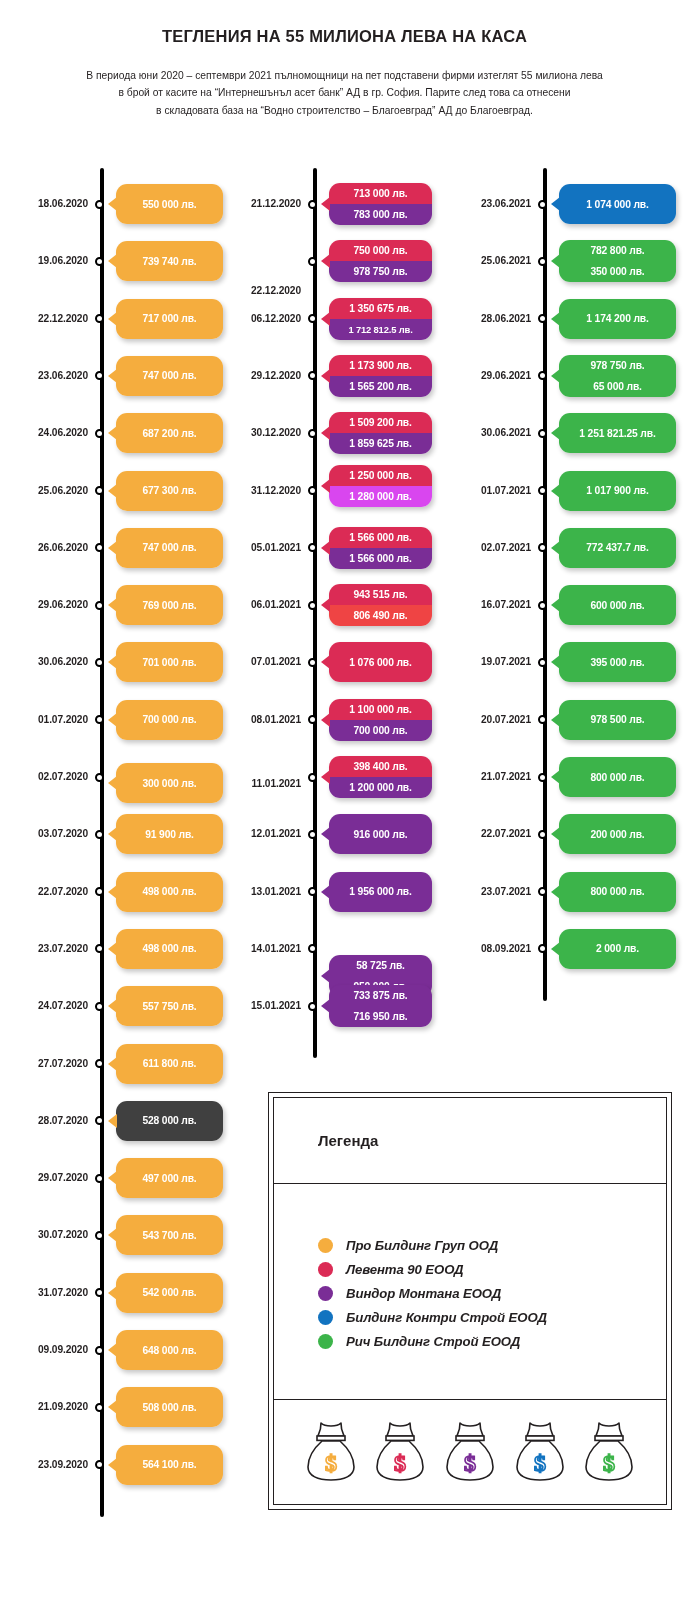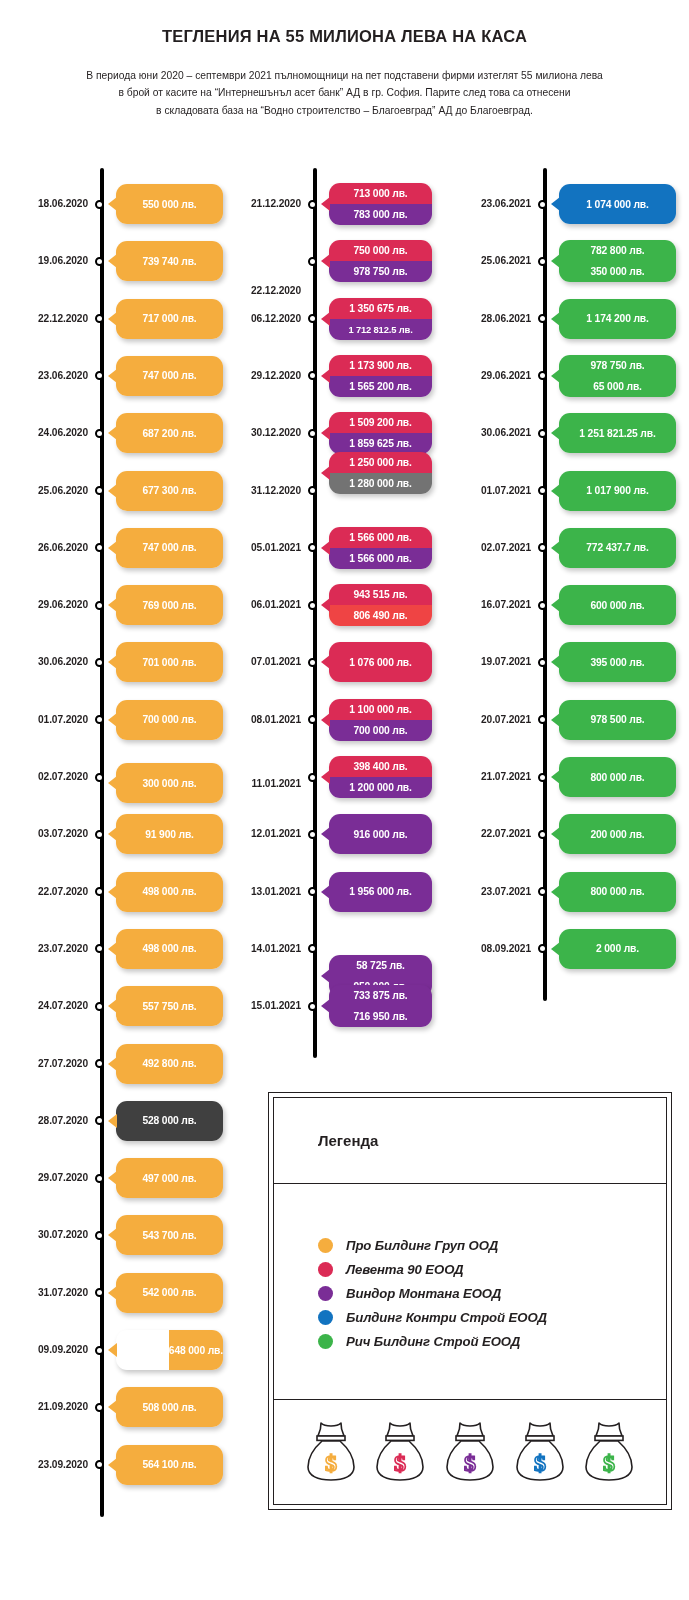--- a/index.html
+++ b/index.html
@@ -233,21 +233,21 @@
         <div class="tail" style="top: 13px; border-right-color: rgb(245, 173, 62);"></div>
         <div class="bubble" style="width: 107px;">
           <div class="seg" style="background: rgb(245, 173, 62); height: 40px;">557 750 лв.</div>
         </div>
       </div>
       <div class="date" style="top: 889.5px;">27.07.2020</div>
       <div class="node" style="top: 891px;"></div>
       <div class="bubble-wrap" style="top: 875.5px; width: 107px;">
         <div class="tail" style="top: 13px; border-right-color: rgb(245, 173, 62);"></div>
         <div class="bubble" style="width: 107px;">
-          <div class="seg" style="background: rgb(245, 173, 62); height: 40px;">492 800 лв.</div>
+          <div class="seg" style="background: rgb(245, 173, 62); height: 40px;">611 800 лв.</div>
         </div>
       </div>
       <div class="date" style="top: 946.8px;">28.07.2020</div>
       <div class="node" style="top: 948.3px;"></div>
       <div class="bubble-wrap" style="top: 932.8px; width: 107px;">
         <div class="tail" style="top: 13px; border-right-color: rgb(245, 173, 62);"></div>
         <div class="bubble" style="width: 107px;">
           <div class="seg" style="background: #404040; height: 40px;">528 000 лв.</div>
         </div>
       </div>
@@ -272,21 +272,21 @@
       <div class="bubble-wrap" style="top: 1104.7px; width: 107px;">
         <div class="tail" style="top: 13px; border-right-color: rgb(245, 173, 62);"></div>
         <div class="bubble" style="width: 107px;">
           <div class="seg" style="background: rgb(245, 173, 62); height: 40px;">542 000 лв.</div>
         </div>
       </div>
       <div class="date" style="top: 1176px;">09.09.2020</div>
       <div class="node" style="top: 1177.5px;"></div>
       <div class="bubble-wrap" style="top: 1162px; width: 107px;">
         <div class="tail" style="top: 13px; border-right-color: rgb(245, 173, 62);"></div>
-        <div class="bubble" style="width: 107px; align-items: flex-end;">
+        <div class="bubble" style="width: 107px;">
           <div class="seg" style="background: rgb(245, 173, 62); height: 40px;">648 000 лв.</div>
         </div>
       </div>
       <div class="date" style="top: 1233.3px;">21.09.2020</div>
       <div class="node" style="top: 1234.8px;"></div>
       <div class="bubble-wrap" style="top: 1219.3px; width: 107px;">
         <div class="tail" style="top: 13px; border-right-color: rgb(245, 173, 62);"></div>
         <div class="bubble" style="width: 107px;">
           <div class="seg" style="background: rgb(245, 173, 62); height: 40px;">508 000 лв.</div>
         </div>
@@ -342,25 +342,25 @@
       <div class="node" style="top: 260.7px;"></div>
       <div class="bubble-wrap" style="top: 244.2px; width: 103px;">
         <div class="tail" style="top: 14px; border-right-color: rgb(219, 43, 85);"></div>
         <div class="bubble" style="width: 103px;">
           <div class="seg" style="background: rgb(219, 43, 85); height: 21px;">1 509 200 лв.</div>
           <div class="seg" style="background: rgb(122, 45, 150); height: 21px;">1 859 625 лв.</div>
         </div>
       </div>
       <div class="date" style="top: 316.5px;">31.12.2020</div>
       <div class="node" style="top: 318px;"></div>
-      <div class="bubble-wrap" style="top: 284px; width: 103px;">
+      <div class="bubble-wrap" style="top: 297px; width: 103px;">
         <div class="tail" style="top: 14px; border-right-color: rgb(219, 43, 85);"></div>
         <div class="bubble" style="width: 103px;">
           <div class="seg" style="background: rgb(219, 43, 85); height: 21px;">1 250 000 лв.</div>
-          <div class="seg" style="background: #737373; height: 21px;">1 280 000 лв.</div>
+          <div class="seg" style="background: #d946ef; height: 21px;">1 280 000 лв.</div>
         </div>
       </div>
       <div class="date" style="top: 373.8px;">05.01.2021</div>
       <div class="node" style="top: 375.3px;"></div>
       <div class="bubble-wrap" style="top: 358.8px; width: 103px;">
         <div class="tail" style="top: 14px; border-right-color: rgb(219, 43, 85);"></div>
         <div class="bubble" style="width: 103px;">
           <div class="seg" style="background: rgb(219, 43, 85); height: 21px;">1 566 000 лв.</div>
           <div class="seg" style="background: rgb(122, 45, 150); height: 21px;">1 566 000 лв.</div>
         </div>

